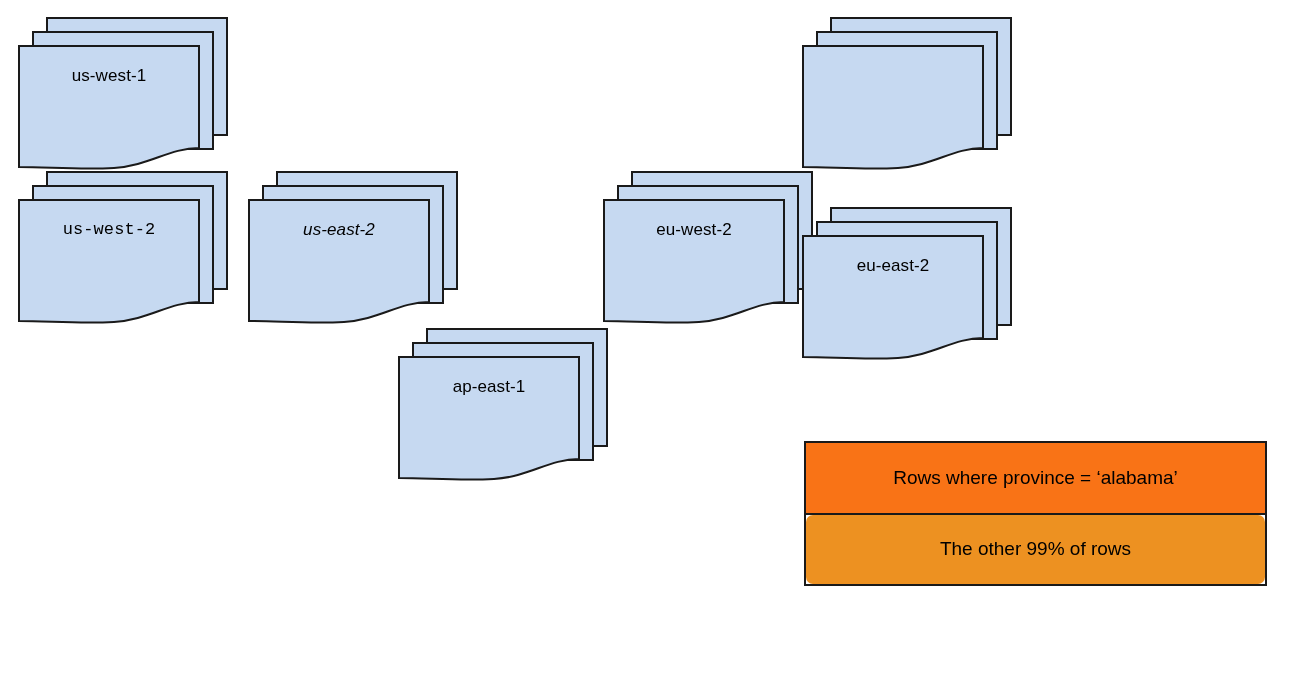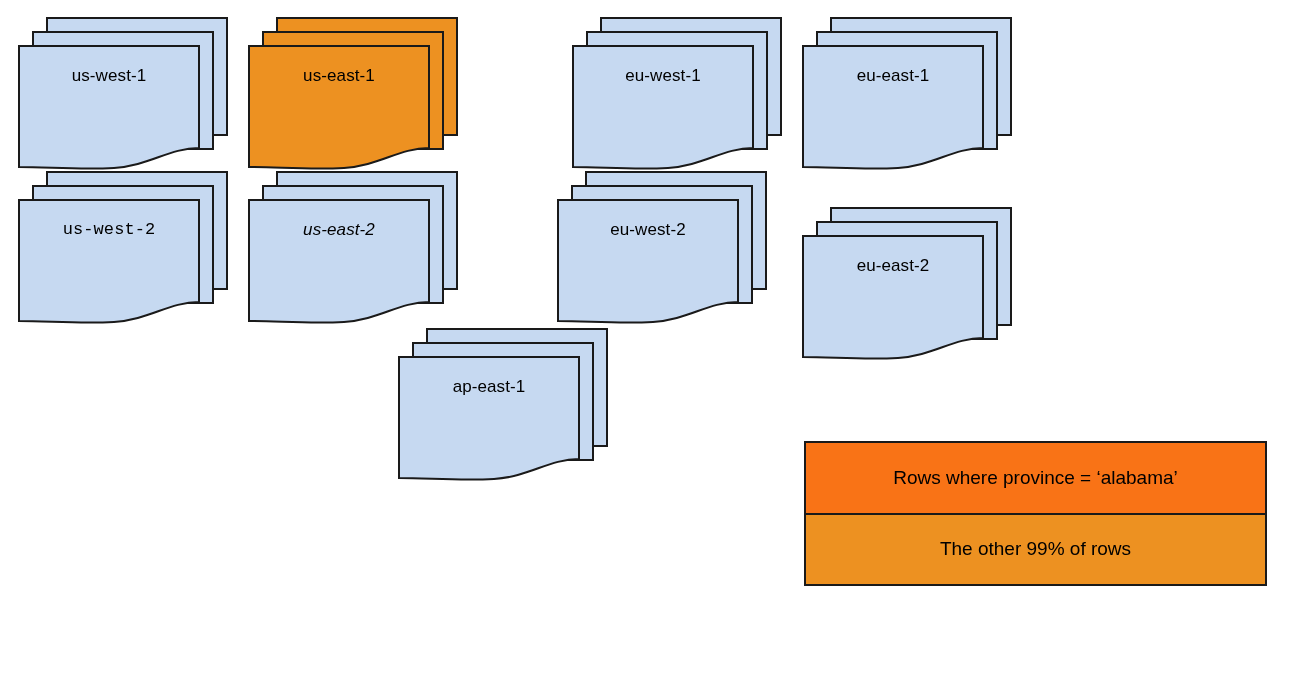--- a/index.html
+++ b/index.html
@@ -75,72 +75,50 @@
     justify-content: center;
     font-size: 19px;
     box-sizing: border-box;
   }
   .legend-band.blue {
     background: #f97316;
     border-bottom: 2px solid #1a1a1a;
   }
   .legend-band.orange {
     background: #ED9121;
+    border-radius: 7px;
   }
 </style>
 </head>
 <body>
 
 <div id="canvas">
   <div class="doc-stack" style="left: 19px; top: 18px;">
     <svg viewBox="0 0 208 155">
 
       <path class="sheet back" d="M 28 0 L 208 0 L 208 117 L 28 117 Z" stroke="#1A1A1A" stroke-width="2" stroke-linejoin="miter" fill="#C6D9F1"></path>
 
       <path class="sheet mid" d="M 14 14 L 194 14 L 194 131 L 14 131 Z" stroke="#1A1A1A" stroke-width="2" stroke-linejoin="miter" fill="#C6D9F1"></path>
 
       <path class="sheet front" d="M 0 28 L 180 28 L 180 130 C 150 130 130 148 95 150 C 60 152 30 149 0 149 Z" stroke="#1A1A1A" stroke-width="2" stroke-linejoin="miter" fill="#C6D9F1"></path>
     </svg>
     <div class="doc-label">us-west-1</div>
   </div>
 
-  <div class="doc-stack" style="left: 249px; top: 18px;">
-    <svg viewBox="0 0 208 155">
 
-      <path class="sheet back" d="M 28 0 L 208 0 L 208 117 L 28 117 Z" stroke="#1A1A1A" stroke-width="2" stroke-linejoin="miter" fill="#ED9121"></path>
-
-      <path class="sheet mid" d="M 14 14 L 194 14 L 194 131 L 14 131 Z" stroke="#1A1A1A" stroke-width="2" stroke-linejoin="miter" fill="#ED9121"></path>
-
-      <path class="sheet front" d="M 0 28 L 180 28 L 180 130 C 150 130 130 148 95 150 C 60 152 30 149 0 149 Z" stroke="#1A1A1A" stroke-width="2" stroke-linejoin="miter" fill="#ED9121"></path>
-    </svg>
-    <div class="doc-label">us-east-1</div>
-  </div>
-
-  <div class="doc-stack" style="left: 573px; top: 18px;">
-    <svg viewBox="0 0 208 155">
-
-      <path class="sheet back" d="M 28 0 L 208 0 L 208 117 L 28 117 Z" stroke="#1A1A1A" stroke-width="2" stroke-linejoin="miter" fill="#C6D9F1"></path>
-
-      <path class="sheet mid" d="M 14 14 L 194 14 L 194 131 L 14 131 Z" stroke="#1A1A1A" stroke-width="2" stroke-linejoin="miter" fill="#C6D9F1"></path>
-
-      <path class="sheet front" d="M 0 28 L 180 28 L 180 130 C 150 130 130 148 95 150 C 60 152 30 149 0 149 Z" stroke="#1A1A1A" stroke-width="2" stroke-linejoin="miter" fill="#C6D9F1"></path>
-    </svg>
-    <div class="doc-label">eu-west-1</div>
-  </div>
 
   <div class="doc-stack" style="left: 803px; top: 18px;">
     <svg viewBox="0 0 208 155">
 
       <path class="sheet back" d="M 28 0 L 208 0 L 208 117 L 28 117 Z" stroke="#1A1A1A" stroke-width="2" stroke-linejoin="miter" fill="#C6D9F1"></path>
 
       <path class="sheet mid" d="M 14 14 L 194 14 L 194 131 L 14 131 Z" stroke="#1A1A1A" stroke-width="2" stroke-linejoin="miter" fill="#C6D9F1"></path>
 
       <path class="sheet front" d="M 0 28 L 180 28 L 180 130 C 150 130 130 148 95 150 C 60 152 30 149 0 149 Z" stroke="#1A1A1A" stroke-width="2" stroke-linejoin="miter" fill="#C6D9F1"></path>
     </svg>
-    <div class="doc-label">eu-east-1</div>
   </div>
 
   <div class="doc-stack" style="left: 19px; top: 172px; font-family: Liberation Mono, monospace;">
     <svg viewBox="0 0 208 155">
 
       <path class="sheet back" d="M 28 0 L 208 0 L 208 117 L 28 117 Z" stroke="#1A1A1A" stroke-width="2" stroke-linejoin="miter" fill="#C6D9F1"></path>
 
       <path class="sheet mid" d="M 14 14 L 194 14 L 194 131 L 14 131 Z" stroke="#1A1A1A" stroke-width="2" stroke-linejoin="miter" fill="#C6D9F1"></path>
 
       <path class="sheet front" d="M 0 28 L 180 28 L 180 130 C 150 130 130 148 95 150 C 60 152 30 149 0 149 Z" stroke="#1A1A1A" stroke-width="2" stroke-linejoin="miter" fill="#C6D9F1"></path>
@@ -153,21 +131,21 @@
 
       <path class="sheet back" d="M 28 0 L 208 0 L 208 117 L 28 117 Z" stroke="#1A1A1A" stroke-width="2" stroke-linejoin="miter" fill="#C6D9F1"></path>
 
       <path class="sheet mid" d="M 14 14 L 194 14 L 194 131 L 14 131 Z" stroke="#1A1A1A" stroke-width="2" stroke-linejoin="miter" fill="#C6D9F1"></path>
 
       <path class="sheet front" d="M 0 28 L 180 28 L 180 130 C 150 130 130 148 95 150 C 60 152 30 149 0 149 Z" stroke="#1A1A1A" stroke-width="2" stroke-linejoin="miter" fill="#C6D9F1"></path>
     </svg>
     <div class="doc-label">us-east-2</div>
   </div>
 
-  <div class="doc-stack" style="left: 558px; top: 172px; padding-left: 25px;">
+  <div class="doc-stack" style="left: 604px; top: 172px; padding-left: 25px;">
     <svg viewBox="0 0 208 155">
 
       <path class="sheet back" d="M 28 0 L 208 0 L 208 117 L 28 117 Z" stroke="#1A1A1A" stroke-width="2" stroke-linejoin="miter" fill="#C6D9F1"></path>
 
       <path class="sheet mid" d="M 14 14 L 194 14 L 194 131 L 14 131 Z" stroke="#1A1A1A" stroke-width="2" stroke-linejoin="miter" fill="#C6D9F1"></path>
 
       <path class="sheet front" d="M 0 28 L 180 28 L 180 130 C 150 130 130 148 95 150 C 60 152 30 149 0 149 Z" stroke="#1A1A1A" stroke-width="2" stroke-linejoin="miter" fill="#C6D9F1"></path>
     </svg>
     <div class="doc-label">eu-west-2</div>
   </div>

